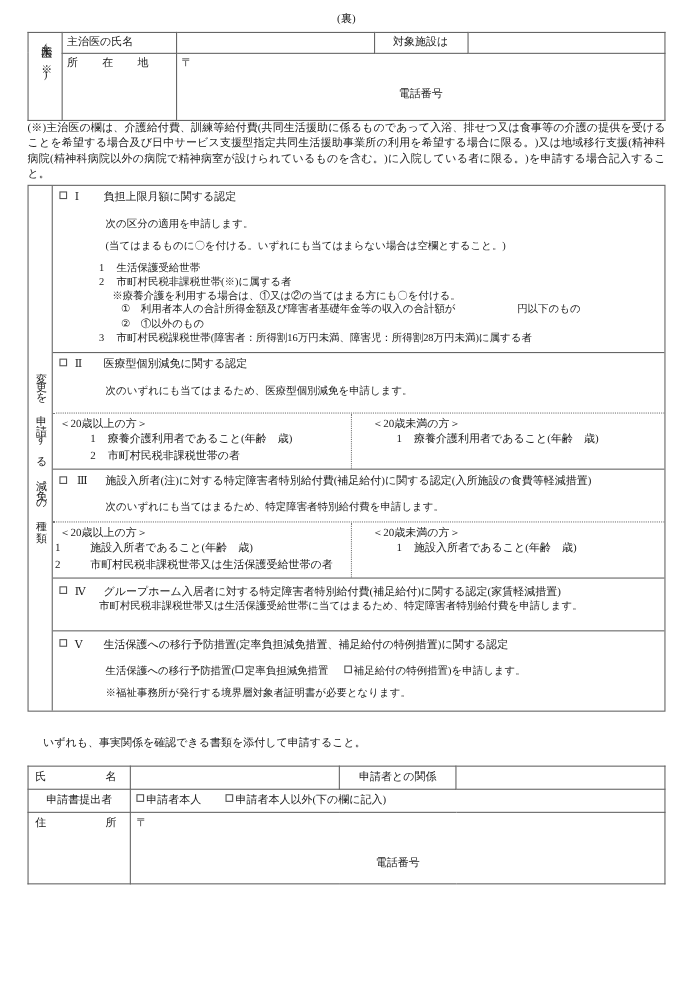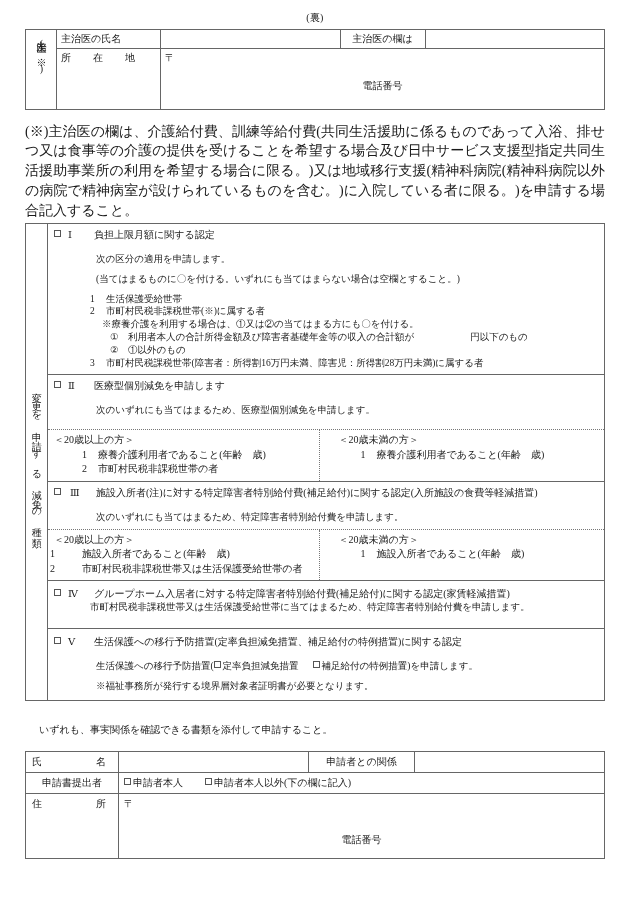--- a/index.html
+++ b/index.html
@@ -84,22 +84,22 @@
   .postal { font-size: 10px; }
   .tel-line {
     text-align: center;
     font-size: 10px;
     margin-top: 14px;
   }
 
   
   .note {
     width: 580px;
-    margin: 12px auto 2px auto;
-    font-size: 14px;
+    margin: 0 auto 2px auto;
+    font-size: 10px;
     line-height: 1.42;
     text-align: justify;
   }
 
   
   .main-wrap {
     width: 580px;
     margin: 0 auto;
     display: flex;
     border: 1px solid #666;
@@ -246,21 +246,21 @@
 
   <div class="doctor-wrap">
   <table class="frm">
     <tbody>
           <tr>
       <td class="doc-side mid" rowspan="2">
         <span class="vlabel">主治医(※)</span>
       </td>
       <td class="doc-lbl">主治医の氏名</td>
       <td class="doc-val"></td>
-      <td class="doc-lbl2">主治医の欄は</td>
+      <td class="doc-lbl2">対象施設は</td>
       <td class="doc-val"></td>
     </tr>
     <tr>
       <td class="doc-lbl">
         <span class="spaced">所　在　地</span>
       </td>
       <td colspan="3" style="height:56px;">
         <div class="postal">〒</div>
         <div class="tel-line">電話番号</div>
       </td>
@@ -302,21 +302,21 @@
           </div>
           <div class="ind-d">
             <span class="num">3</span><span>市町村民税課税世帯(障害者：所得割16万円未満、障害児：所得割28万円未満)に属する者</span>
           </div>
         </div>
       </div>
 
       <div class="sec">
         <div class="sec-pad">
           <div class="sec-head">
-            <span class="ck"></span><span class="roman">Ⅱ</span><span>医療型個別減免を申請します</span>
+            <span class="ck"></span><span class="roman">Ⅱ</span><span>医療型個別減免に関する認定</span>
           </div>
           <div class="gap-m"></div>
           <div class="hang">次のいずれにも当てはまるため、医療型個別減免を申請します。</div>
           <div class="gap-s"></div>
         </div>
         <div class="twocol dotted-top">
           <div class="col colL">
             <div>＜20歳以上の方＞</div>
             <div class="ind-a">
               <span class="num">1</span><span>療養介護利用者であること(年齢　歳)</span>

